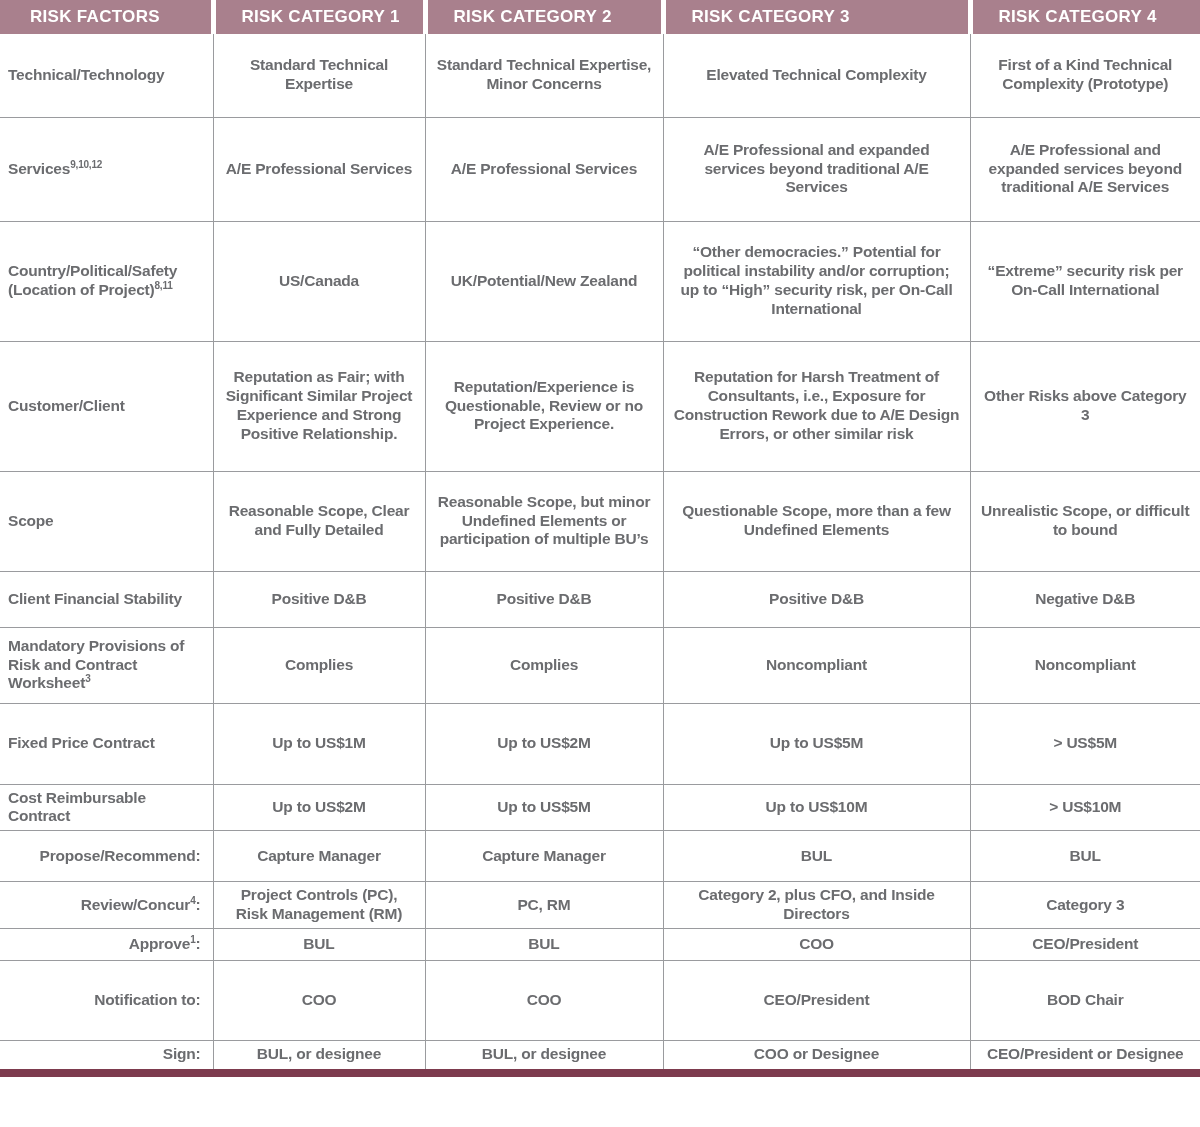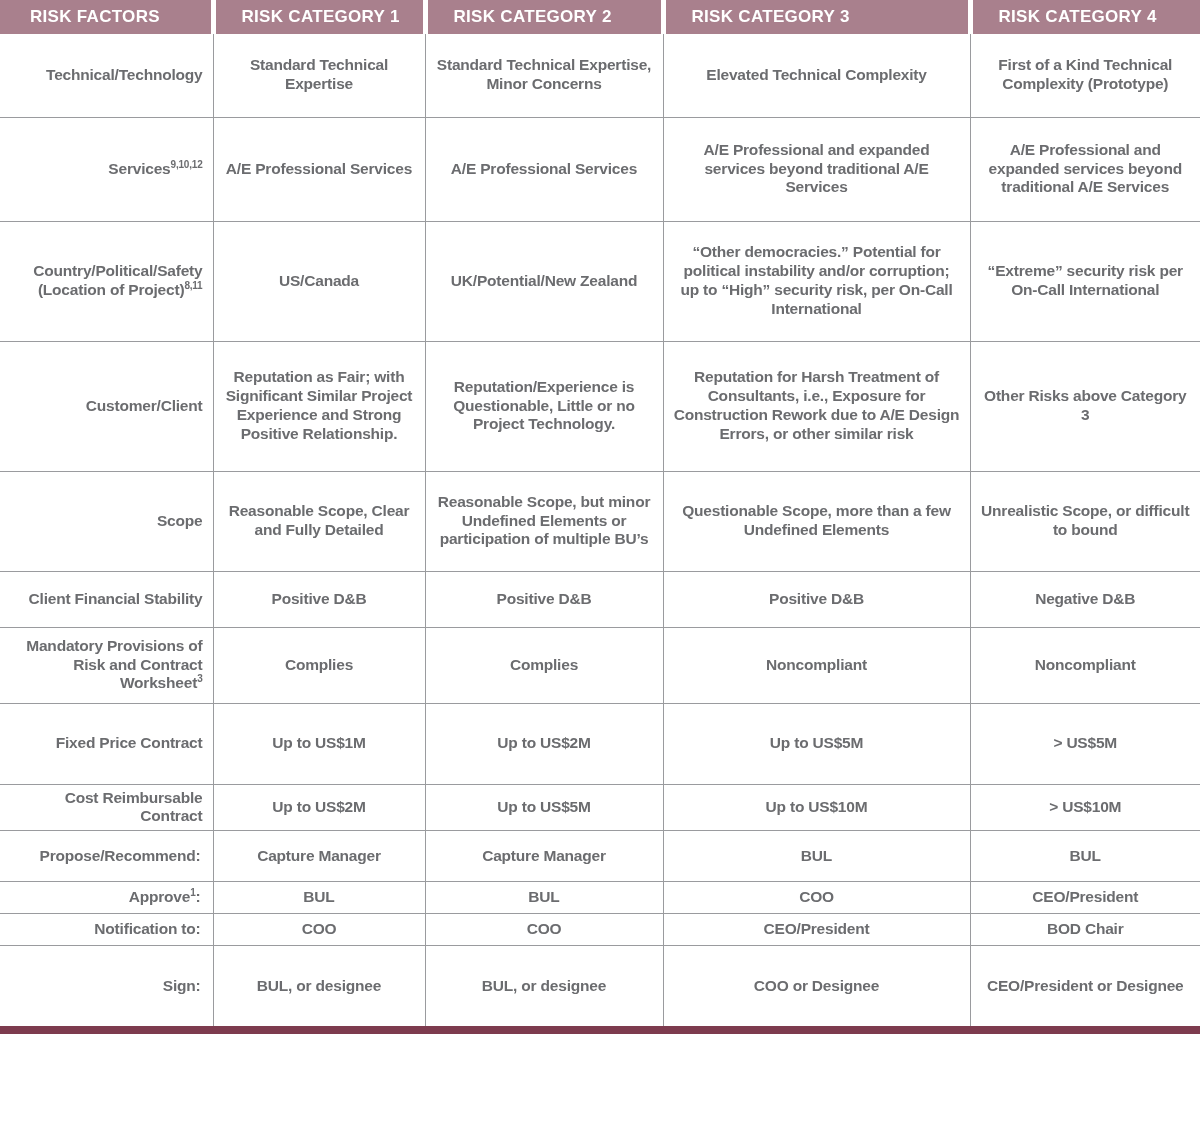--- a/index.html
+++ b/index.html
@@ -38,21 +38,21 @@
   td {
     font-size: 15.5px;
     font-weight: 700;
     letter-spacing: -0.2px;
     line-height: 1.22;
     vertical-align: middle;
     border-bottom: 1px solid var(--border);
     padding: 4px 10px;
   }
   td:not(:first-child) { border-left: 1px solid var(--border); }
-  .factor-cell { text-align: right; padding-left: 8px; }
+  .factor-cell { text-align: left; padding-left: 8px; }
   .factor-cell.authority { text-align: right; padding-right: 12px; margin-top: 47px; }
   .value-cell { text-align: center; }
   .section-cell { text-align: left; padding-left: 8px; }
   sup { font-size: 10px; line-height: 0; vertical-align: super; }
   tbody tr:nth-child(1)  { height: 83px; }
   tbody tr:nth-child(2)  { height: 104px; }
   tbody tr:nth-child(3)  { height: 120px; }
   tbody tr:nth-child(4)  { height: 130px; }
   tbody tr:nth-child(5)  { height: 100px; }
   tbody tr:nth-child(6)  { height: 56px; }
@@ -112,21 +112,21 @@
         <tr>
           <td class="factor-cell"><span>Country/Political/Safety (Location of Project)</span><sup>8,11</sup></td>
           <td class="value-cell">US/Canada</td>
           <td class="value-cell">UK/Potential/New Zealand</td>
           <td class="value-cell">“Other democracies.”  Potential for political instability and/or corruption; up to “High” security risk, per On-Call International</td>
           <td class="value-cell">“Extreme” security risk per On-Call International</td>
         </tr>
         <tr>
           <td class="factor-cell"><span>Customer/Client</span></td>
           <td class="value-cell">Reputation as Fair; with Significant Similar Project Experience and Strong Positive Relationship.</td>
-          <td class="value-cell">Reputation/Experience is Questionable, Little or no Project Technology.</td>
+          <td class="value-cell">Reputation/Experience is Questionable, Review or no Project Experience.</td>
           <td class="value-cell">Reputation for Harsh Treatment of Consultants, i.e., Exposure for Construction Rework due to A/E Design Errors, or other similar risk</td>
           <td class="value-cell">Other Risks above Category 3</td>
         </tr>
         <tr>
           <td class="factor-cell"><span>Scope</span></td>
           <td class="value-cell">Reasonable Scope, Clear and Fully Detailed</td>
           <td class="value-cell">Reasonable Scope, but minor Undefined Elements or participation of multiple BU’s</td>
           <td class="value-cell">Questionable Scope, more than a few Undefined Elements</td>
           <td class="value-cell">Unrealistic Scope, or difficult to bound</td>
         </tr>
@@ -157,20 +157,27 @@
           <td class="value-cell">Up to US$5M</td>
           <td class="value-cell">Up to US$10M</td>
           <td class="value-cell">&gt; US$10M</td>
         </tr>
         <tr>
           <td class="factor-cell authority"><span>Propose/Recommend</span><span>:</span></td>
           <td class="value-cell">Capture Manager</td>
           <td class="value-cell">Capture Manager</td>
           <td class="value-cell">BUL</td>
           <td class="value-cell">BUL</td>
+        </tr>
+        <tr>
+          <td class="factor-cell authority"><span>Review/Concur</span><sup>4</sup><span>:</span></td>
+          <td class="value-cell">Project Controls (PC), Risk Management (RM)</td>
+          <td class="value-cell">PC, RM</td>
+          <td class="value-cell">Category 2, plus CFO, and Inside Directors</td>
+          <td class="value-cell">Category 3</td>
         </tr>
         <tr>
           <td class="factor-cell authority"><span>Approve</span><sup>1</sup><span>:</span></td>
           <td class="value-cell">BUL</td>
           <td class="value-cell">BUL</td>
           <td class="value-cell">COO</td>
           <td class="value-cell">CEO/President</td>
         </tr>
         <tr>
           <td class="factor-cell authority"><span>Notification to</span><span>:</span></td>

